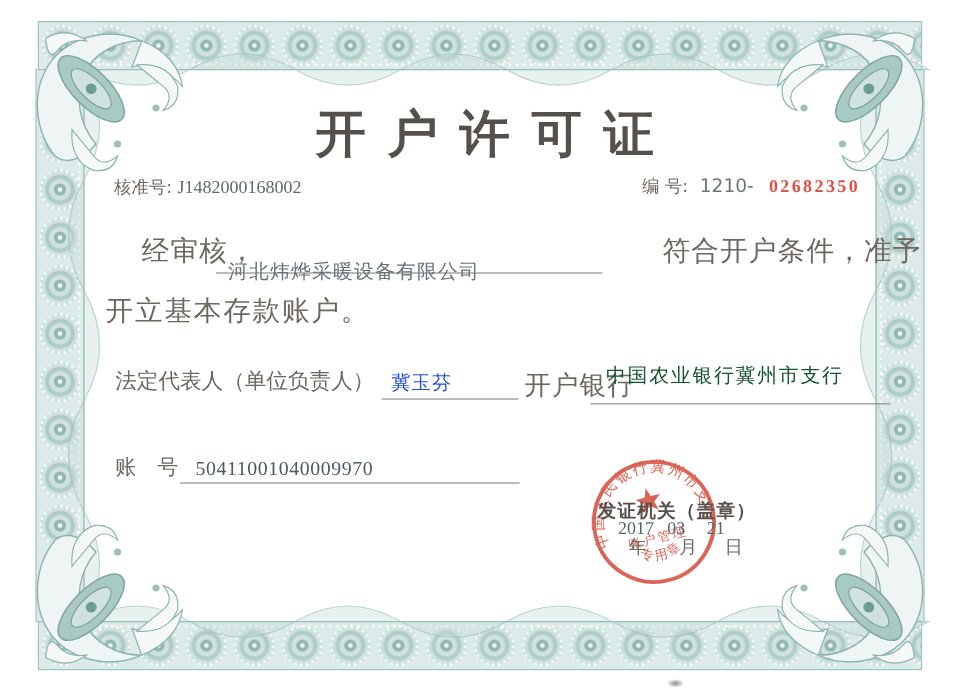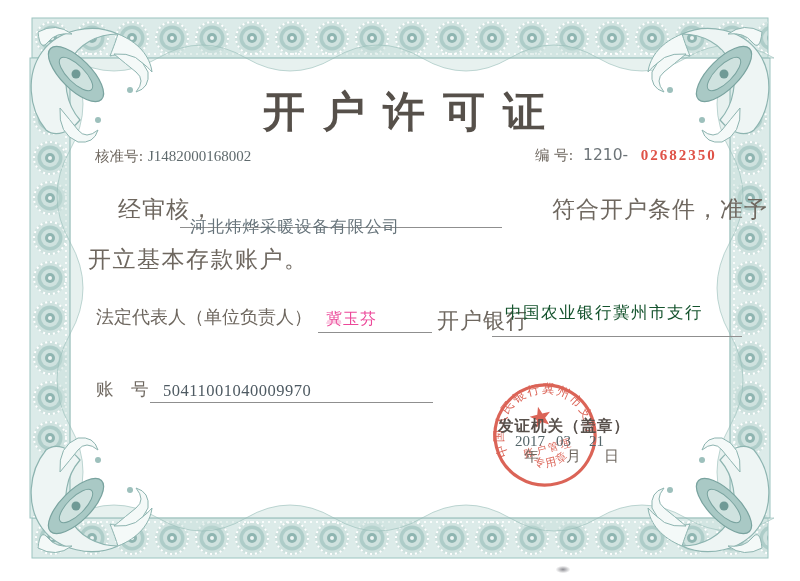--- a/index.html
+++ b/index.html
@@ -25,21 +25,21 @@
     font-weight:700;font-size:15px;letter-spacing:2px;margin-left:8px;
   }
   .stmt-prefix{left:118px;top:194px;font-size:23px;letter-spacing:1px;}
   .u-line{border-bottom:1.5px solid #8f8f8f;}
   .company-field{left:180px;top:196px;width:322px;height:31px;}
   .company-value{left:190px;top:216px;font-size:16.5px;color:#66737a;letter-spacing:1px;}
   .stmt-suffix{left:512px;top:194px;font-size:23px;letter-spacing:1px;margin-left:40px;}
   .stmt-line2{left:88px;top:244px;font-size:23px;letter-spacing:1.5px;}
   .legal-label{left:96px;top:305px;font-size:18px;}
   .legal-field{left:318px;top:306px;width:114px;height:26px;}
-  .legal-value{left:326px;top:309px;font-size:16px;color:#ec4899;letter-spacing:1px;}
+  .legal-value{left:326px;top:309px;font-size:16px;color:#1d4ed8;letter-spacing:1px;}
   .bank-label{left:437px;top:306px;font-size:22px;letter-spacing:1px;}
   .bank-field{left:492px;top:308px;width:250px;height:28px;}
   .bank-value{left:505px;top:302px;font-size:16.5px;color:#14532d;letter-spacing:1.5px;}
   .account-label{left:96px;top:377px;font-size:17.5px;}
   .account-field{left:150px;top:376px;width:283px;height:26px;}
   .account-value{left:163px;top:381px;font-size:16.5px;color:#4e5a62;letter-spacing:0.5px;}
   .issuer-label{left:498px;top:416px;font-size:15.5px;color:#57504b;font-weight:600;letter-spacing:1px;z-index:3;}
   .date-part{font-size:15px;color:#54666a;z-index:3;}
   .unit{font-size:15px;z-index:3;}
   .smudge{

